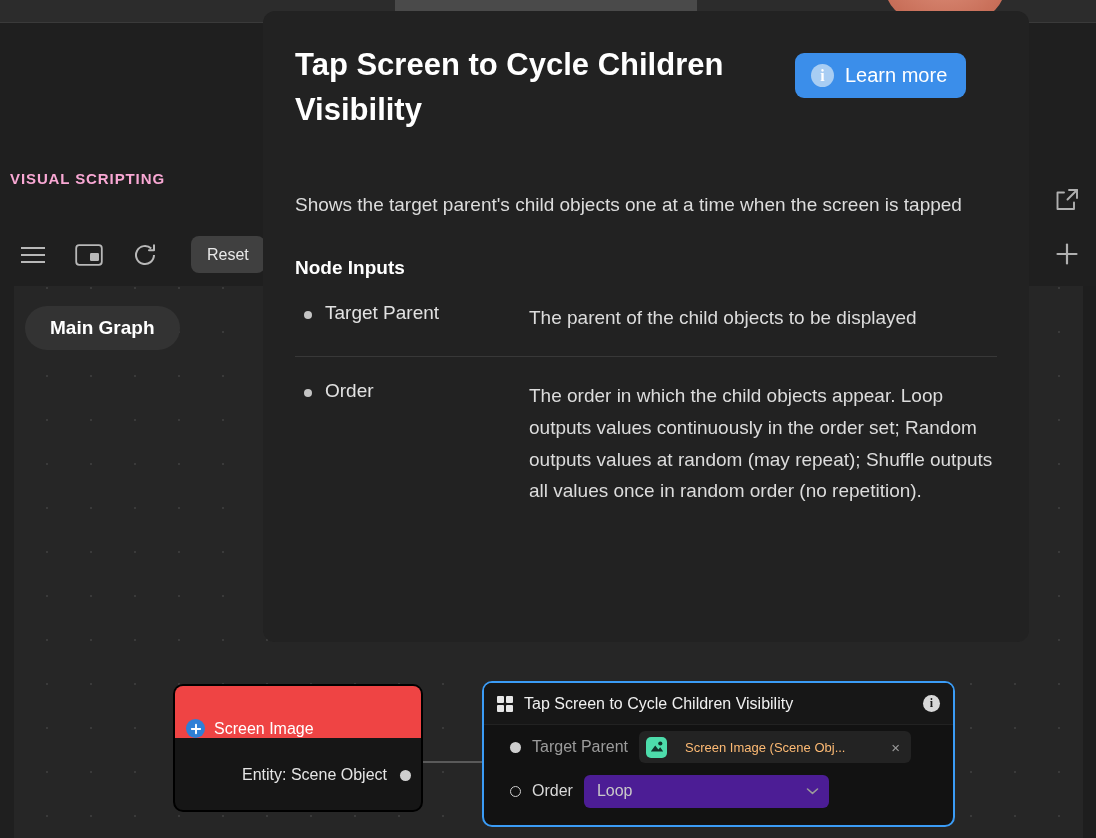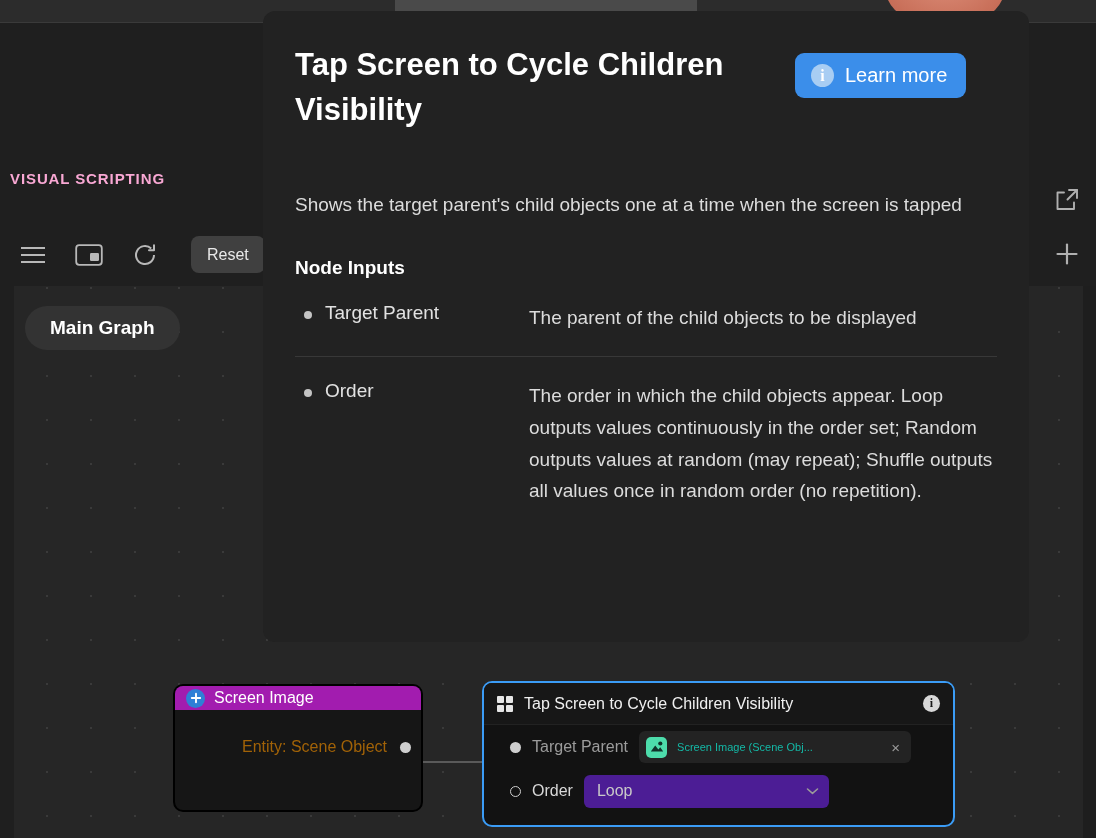--- a/index.html
+++ b/index.html
@@ -59,34 +59,34 @@
     background: #333333; color: #ffffff; border-radius: 22px;
     padding: 11px 25px; font-size: 19px; font-weight: bold; cursor: pointer;
   }
 
   
   .node-screen-image {
     position: absolute; left: 159px; top: 398px; width: 250px; height: 128px;
     background: #161616; border: 2px solid #000000; border-radius: 10px; overflow: hidden;
   }
   .nsi-header {
-    height: 24px; background: #a21caf; display: flex; align-items: center;
+    height: 52px; background: #ef4444; display: flex; align-items: flex-end;
     padding: 0 11px; gap: 9px;
   }
   .nsi-badge {
     width: 19px; height: 19px; border-radius: 50%; background: #2f7fd6;
     display: flex; align-items: center; justify-content: center; flex: none;
   }
   .nsi-title { font-size: 16px; color: #ffffff; }
   .nsi-body { position: relative; height: 86px; }
   .nsi-port-row {
     position: absolute; right: 10px; top: 28px;
     display: flex; align-items: center; gap: 13px;
   }
-  .nsi-port-label { font-size: 16px; color: #a16207; }
+  .nsi-port-label { font-size: 16px; color: #e5e5e5; }
   .port-dot-filled { width: 11px; height: 11px; border-radius: 50%; background: #cfcfcf; flex: none; }
 
   
   .wire { position: absolute; left: 409px; top: 475px; width: 78px; height: 2px; background: #5a5a5a; }
 
   
   .node-tap {
     position: absolute; left: 468px; top: 395px; width: 473px; height: 146px;
     background: #121212; border: 2px solid #3b9cf6; border-radius: 10px; overflow: hidden;
   }
@@ -109,21 +109,21 @@
   .row-label.bright { color: #d8d8d8; }
   .chip {
     display: flex; align-items: center; gap: 10px; background: #232323;
     border-radius: 6px; height: 32px; padding: 0 8px 0 7px; width: 272px;
     cursor: pointer;
   }
   .chip-thumb {
     width: 21px; height: 21px; border-radius: 5px; background: #4ddcab;
     display: flex; align-items: center; justify-content: center; flex: none;
   }
-  .chip-label { font-size: 11px; color: #14b8a6; flex: 1; white-space: nowrap; overflow: hidden; }
+  .chip-label { font-size: 13px; color: #fdba74; flex: 1; white-space: nowrap; overflow: hidden; margin-left: 8px; }
   .chip-x { font-size: 15px; color: #9a9a9a; padding: 0 3px; cursor: pointer; }
   .select {
     display: flex; align-items: center; background: #4c1d95; border-radius: 6px;
     height: 33px; width: 245px; padding: 0 10px 0 13px; cursor: pointer;
   }
   .select-value { font-size: 16px; color: #c9c9c9; flex: 1; }
   .chev { color: #9a9a9a; font-size: 11px; }
 
   
   .right-sliver { position: absolute; left: 1083px; top: 263px; width: 13px; height: 575px; background: #1e1e1e; }

